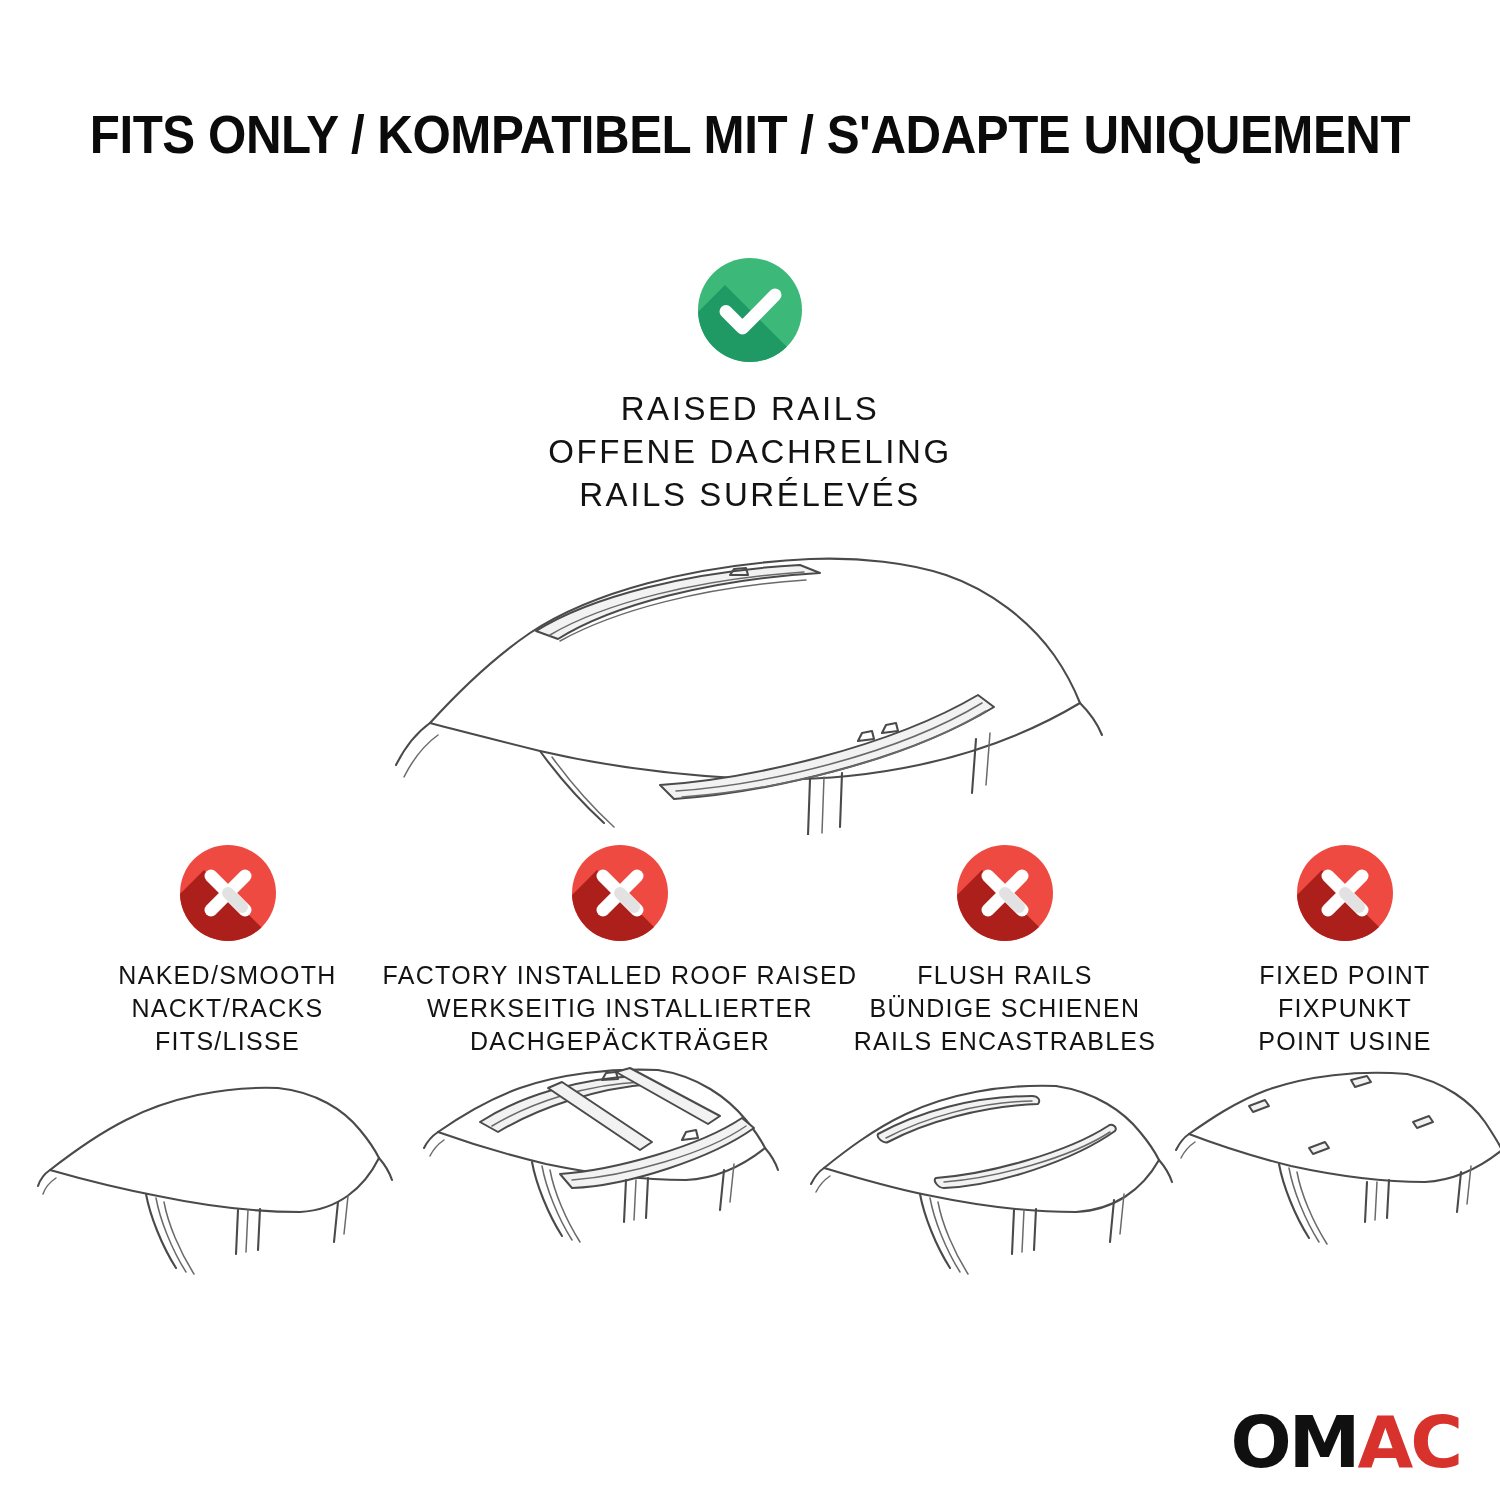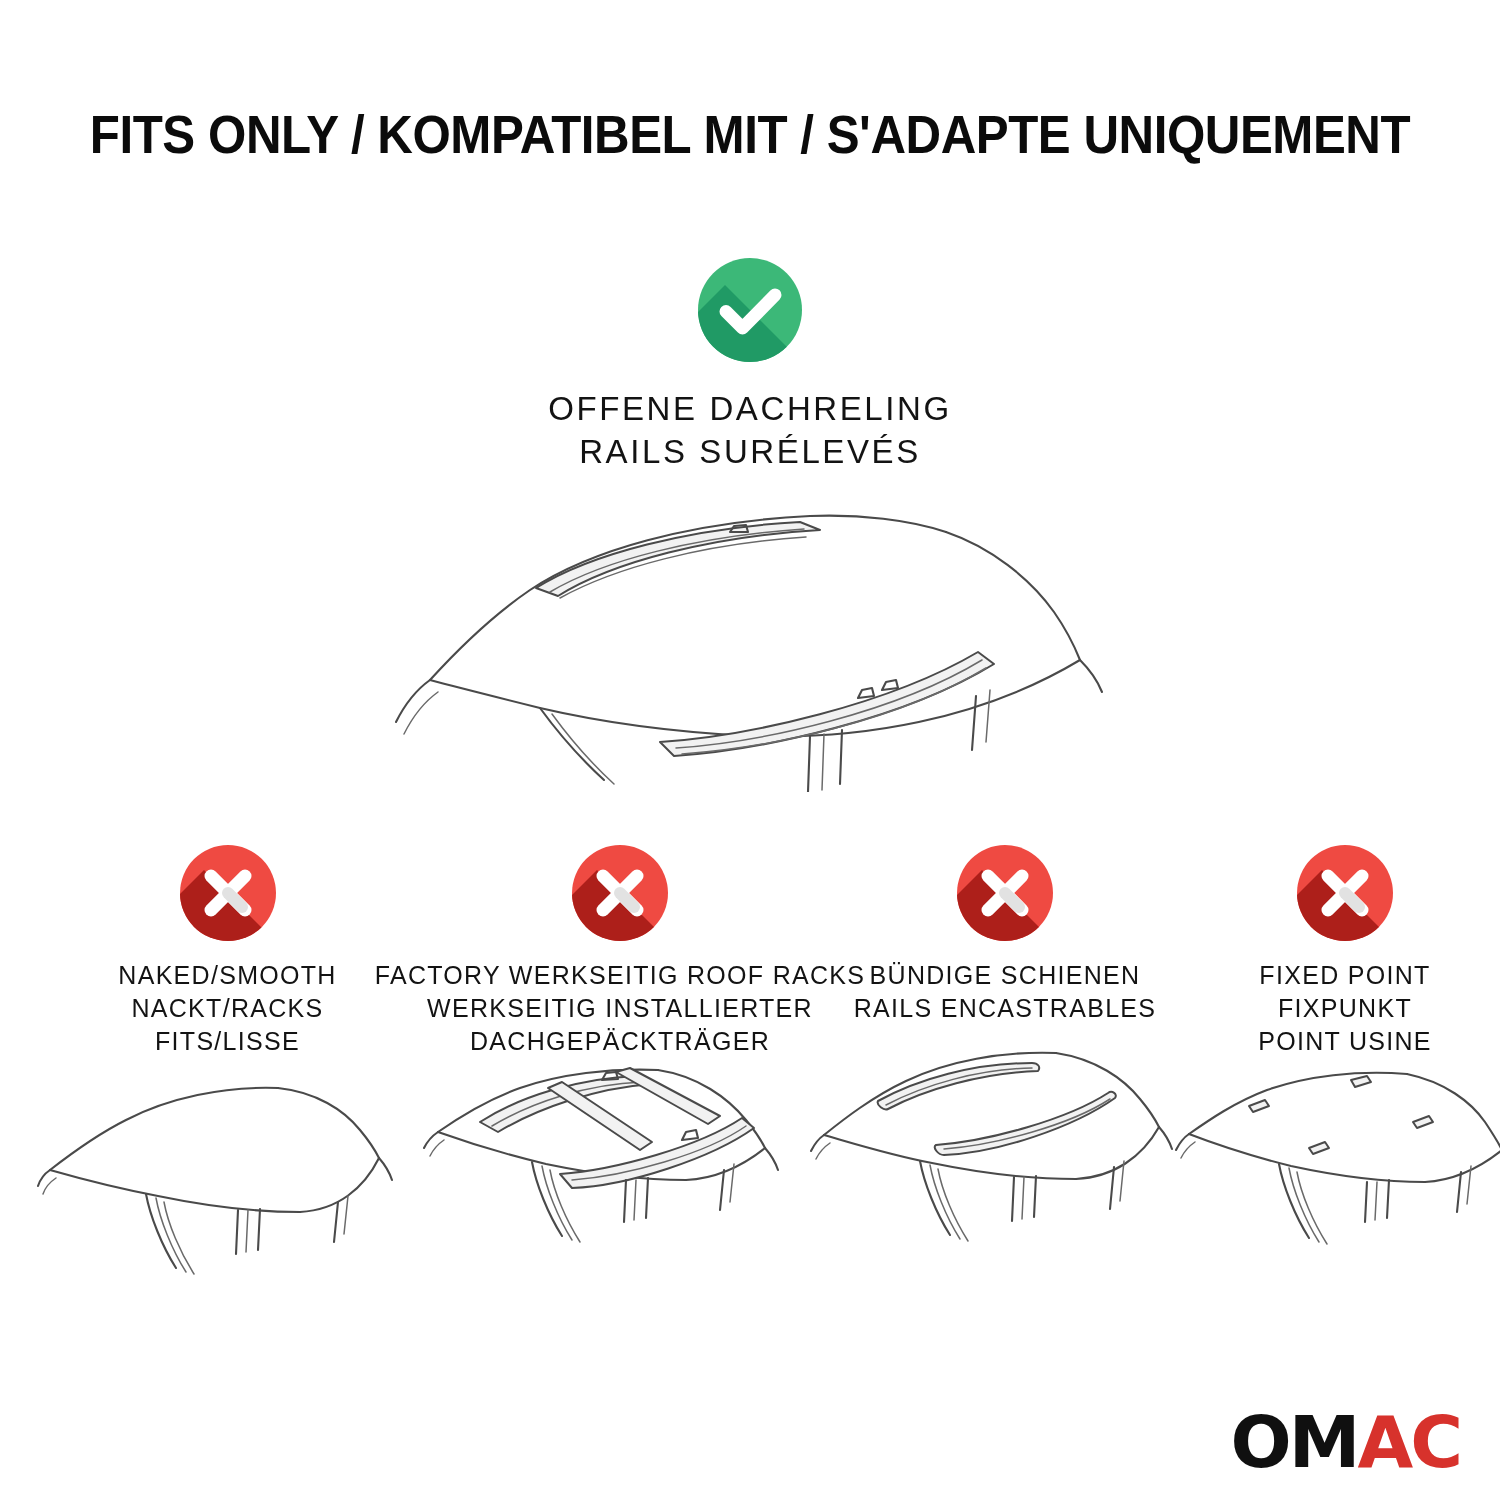--- a/index.html
+++ b/index.html
@@ -139,20 +139,21 @@
         <div class="shadow"></div>
       </div>
       <div class="glyph">
         <svg viewBox="0 0 104 104" aria-hidden="true">
           <path d="M28 53.5 L44.5 70 L77 37" fill="none" stroke="#ffffff" stroke-width="13" stroke-linecap="round" stroke-linejoin="round"></path>
         </svg>
       </div>
     </div>
 
     <div class="hero-labels">
+      <div>RAISED RAILS</div>
       <div>OFFENE DACHRELING</div>
       <div>RAILS SURÉLEVÉS</div>
     </div>
 
     <div class="hero-art">
       <svg viewBox="0 0 720 300" aria-hidden="true">
 
         <path class="ln" d="M40 188 C60 166 96 128 140 98 C200 58 300 30 420 24
                             C470 22 520 28 556 40"></path>
         <path class="ln" d="M556 40 C600 55 640 86 664 120 C678 140 686 158 690 168"></path>
@@ -239,21 +240,21 @@
         </div>
         <div class="glyph">
           <svg viewBox="0 0 96 96" aria-hidden="true">
             <path d="M31 31 L65 65" stroke="#ffffff" stroke-width="13" stroke-linecap="round" fill="none"></path>
             <path d="M65 31 L31 65" stroke="#ffffff" stroke-width="13" stroke-linecap="round" fill="none"></path>
             <path d="M48 48 L62 62" stroke="#e2e2e2" stroke-width="12" stroke-linecap="round" fill="none"></path>
           </svg>
         </div>
       </div>
       <div class="col-labels">
-        <div>FACTORY WERKSEITIG ROOF RACKS</div>
+        <div>FACTORY INSTALLED ROOF RAISED</div>
         <div>WERKSEITIG INSTALLIERTER</div>
         <div>DACHGEPÄCKTRÄGER</div>
       </div>
       <div class="col-art">
         <svg viewBox="0 0 400 240" aria-hidden="true">
           <path class="ln" d="M18 62 C38 48 66 30 100 18 C140 4 190 -2 238 0"></path>
           <path class="ln" d="M238 0 C278 6 308 28 326 50 C336 62 342 72 345 78"></path>
           <path class="ln" d="M18 62 C46 72 84 84 126 94 C174 104 222 110 266 110"></path>
           <path class="ln" d="M266 110 C304 108 330 90 345 78"></path>
           <path class="ln" d="M18 62 C12 66 7 72 4 78"></path>
@@ -293,20 +294,21 @@
         </div>
         <div class="glyph">
           <svg viewBox="0 0 96 96" aria-hidden="true">
             <path d="M31 31 L65 65" stroke="#ffffff" stroke-width="13" stroke-linecap="round" fill="none"></path>
             <path d="M65 31 L31 65" stroke="#ffffff" stroke-width="13" stroke-linecap="round" fill="none"></path>
             <path d="M48 48 L62 62" stroke="#e2e2e2" stroke-width="12" stroke-linecap="round" fill="none"></path>
           </svg>
         </div>
       </div>
       <div class="col-labels">
+        <div>FLUSH RAILS</div>
         <div>BÜNDIGE SCHIENEN</div>
         <div>RAILS ENCASTRABLES</div>
       </div>
       <div class="col-art">
         <svg viewBox="0 0 390 240" aria-hidden="true">
           <path class="ln" d="M14 98 C34 82 62 60 96 44 C138 24 192 14 246 16"></path>
           <path class="ln" d="M246 16 C286 22 314 42 330 62 C340 74 346 84 349 90"></path>
           <path class="ln" d="M14 98 C42 106 80 118 122 126 C170 136 220 142 266 142"></path>
           <path class="ln" d="M266 142 C304 140 332 120 349 90"></path>
           <path class="ln" d="M14 98 C8 102 4 108 1 114"></path>

